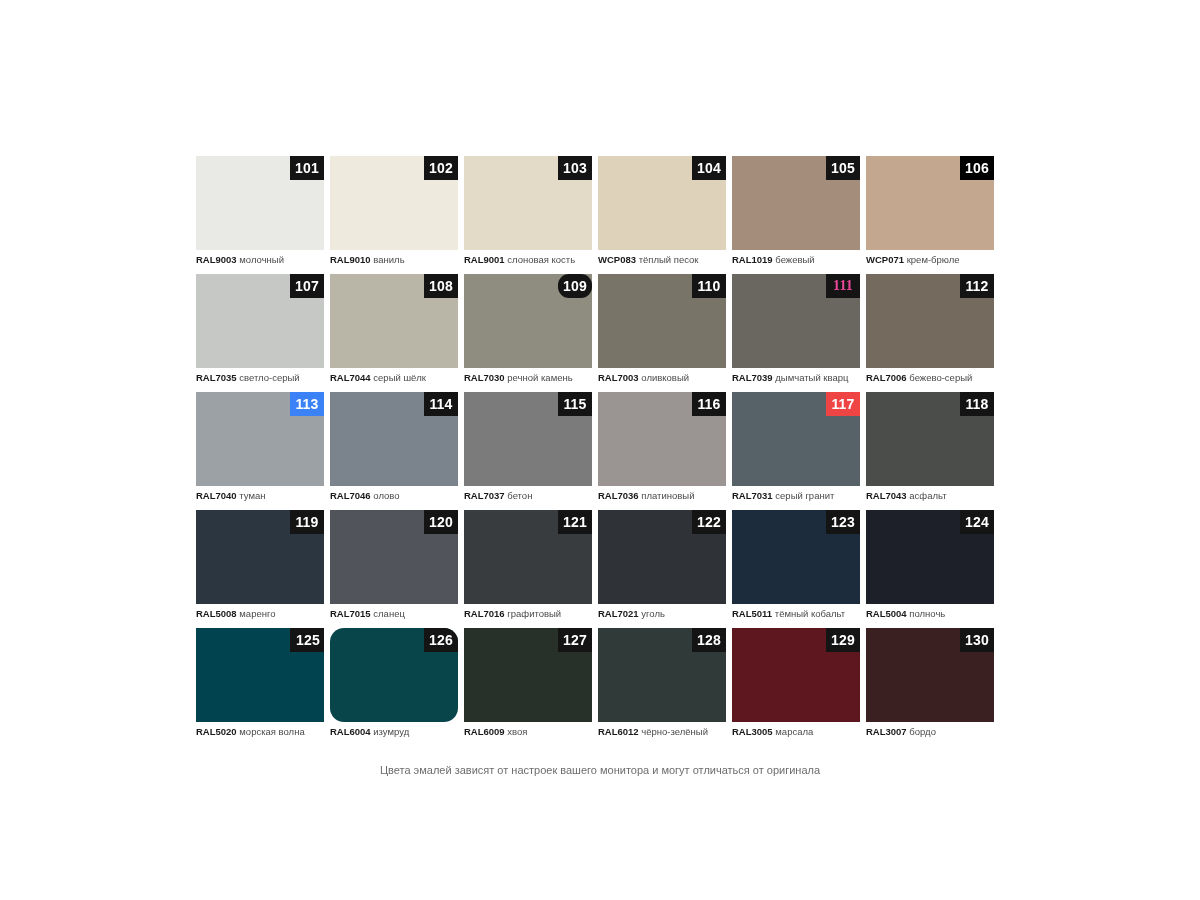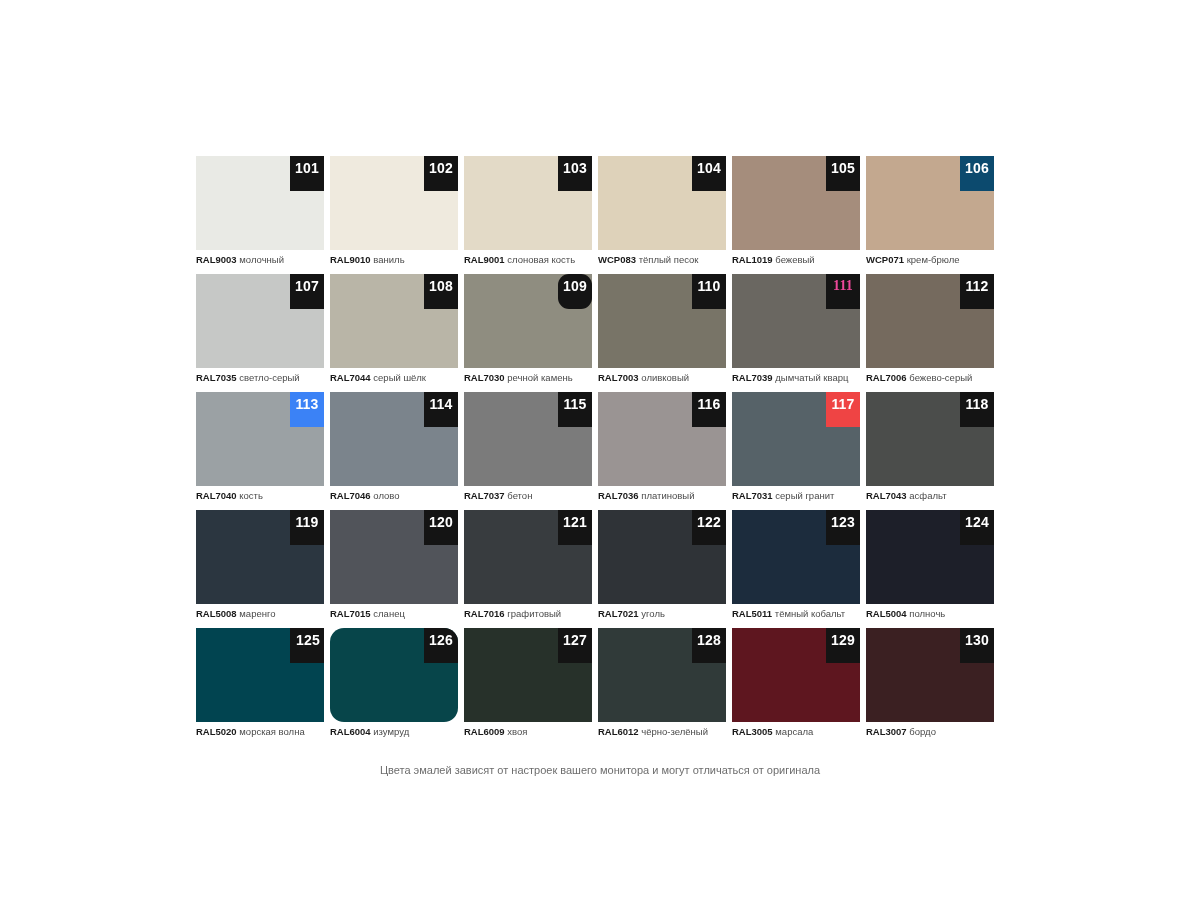--- a/index.html
+++ b/index.html
@@ -50,21 +50,21 @@
 
   .swatch-badge {
     position: absolute;
     top: 0;
     right: 0;
     background: #141414;
     color: #ffffff;
     font-size: 14px;
     font-weight: bold;
     line-height: 24px;
-    height: 35px;
+    height: 24px;
     min-width: 34px;
     text-align: center;
     padding: 0 4px;
     box-sizing: border-box;
     letter-spacing: 0.2px;
     font-family: "Liberation Sans", sans-serif;
   }
 
   .swatch-caption {
     position: absolute;
@@ -131,21 +131,21 @@
         <div class="swatch-caption"><span class="swatch-code">WCP083</span> <span class="swatch-name">тёплый песок</span></div>
       </div>
       <div class="swatch-cell">
         <div class="swatch-chip" style="background: rgb(165, 141, 124);">
           <div class="swatch-badge" style="background: rgb(20, 20, 20); color: rgb(255, 255, 255);">105</div>
         </div>
         <div class="swatch-caption"><span class="swatch-code">RAL1019</span> <span class="swatch-name">бежевый</span></div>
       </div>
       <div class="swatch-cell">
         <div class="swatch-chip" style="background: rgb(195, 168, 143);">
-          <div class="swatch-badge" style="background: #0c4a6e; color: rgb(255, 255, 255);">106</div>
+          <div class="swatch-badge" style="background: #000000; color: rgb(255, 255, 255);">106</div>
         </div>
         <div class="swatch-caption"><span class="swatch-code">WCP071</span> <span class="swatch-name">крем-брюле</span></div>
       </div>
       <div class="swatch-cell">
         <div class="swatch-chip" style="background: rgb(198, 200, 198);">
           <div class="swatch-badge" style="background: rgb(20, 20, 20); color: rgb(255, 255, 255);">107</div>
         </div>
         <div class="swatch-caption"><span class="swatch-code">RAL7035</span> <span class="swatch-name">светло-серый</span></div>
       </div>
       <div class="swatch-cell">
@@ -175,21 +175,21 @@
       <div class="swatch-cell">
         <div class="swatch-chip" style="background: rgb(117, 106, 94);">
           <div class="swatch-badge" style="background: rgb(20, 20, 20); color: rgb(255, 255, 255);">112</div>
         </div>
         <div class="swatch-caption"><span class="swatch-code">RAL7006</span> <span class="swatch-name">бежево-серый</span></div>
       </div>
       <div class="swatch-cell">
         <div class="swatch-chip" style="background: rgb(155, 161, 164);">
           <div class="swatch-badge" style="background: #3b82f6; color: rgb(255, 255, 255);">113</div>
         </div>
-        <div class="swatch-caption"><span class="swatch-code">RAL7040</span> <span class="swatch-name">кость</span></div>
+        <div class="swatch-caption"><span class="swatch-code">RAL7040</span> <span class="swatch-name">туман</span></div>
       </div>
       <div class="swatch-cell">
         <div class="swatch-chip" style="background: rgb(123, 132, 140);">
           <div class="swatch-badge" style="background: rgb(20, 20, 20); color: rgb(255, 255, 255);">114</div>
         </div>
         <div class="swatch-caption"><span class="swatch-code">RAL7046</span> <span class="swatch-name">олово</span></div>
       </div>
       <div class="swatch-cell">
         <div class="swatch-chip" style="background: rgb(123, 123, 123);">
           <div class="swatch-badge" style="background: rgb(20, 20, 20); color: rgb(255, 255, 255);">115</div>

